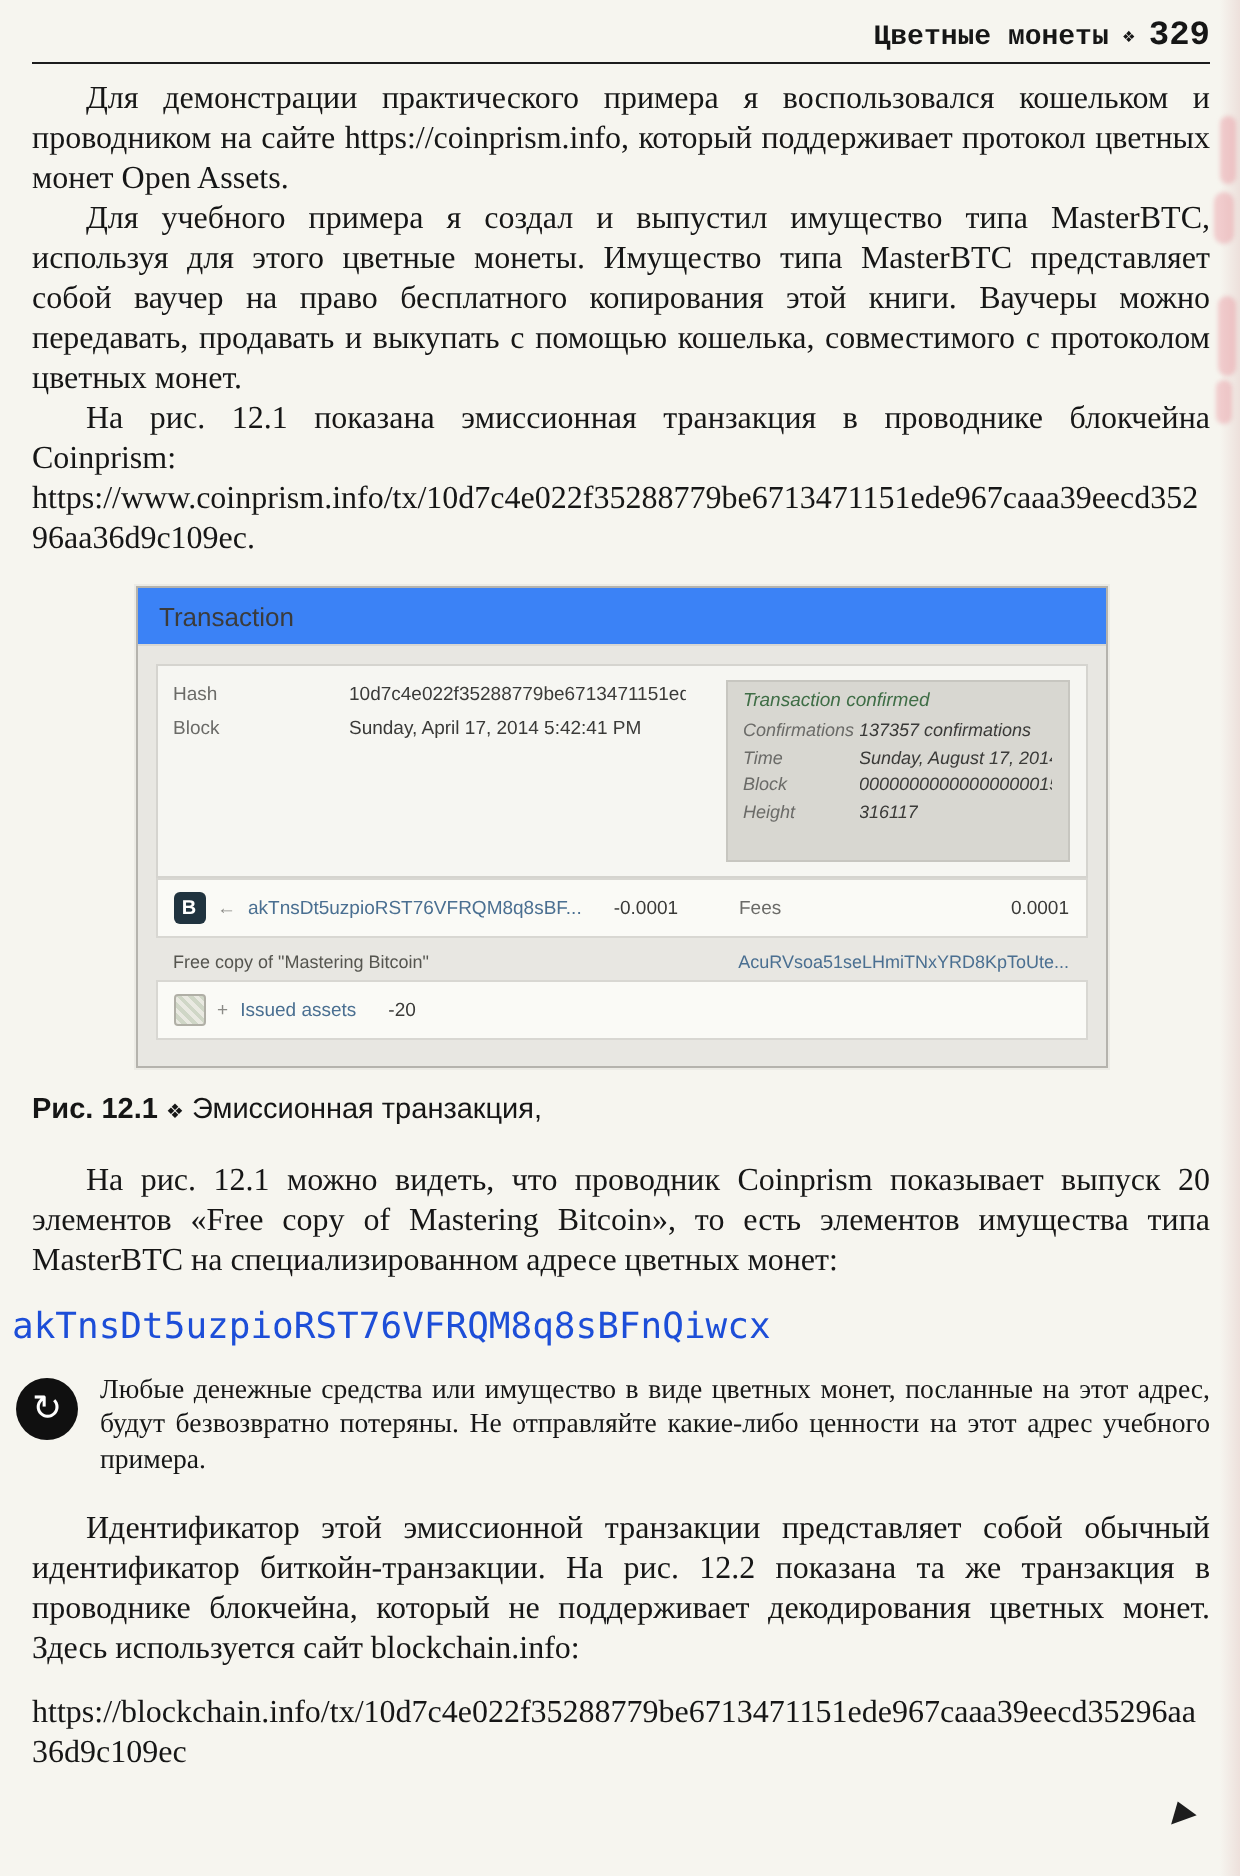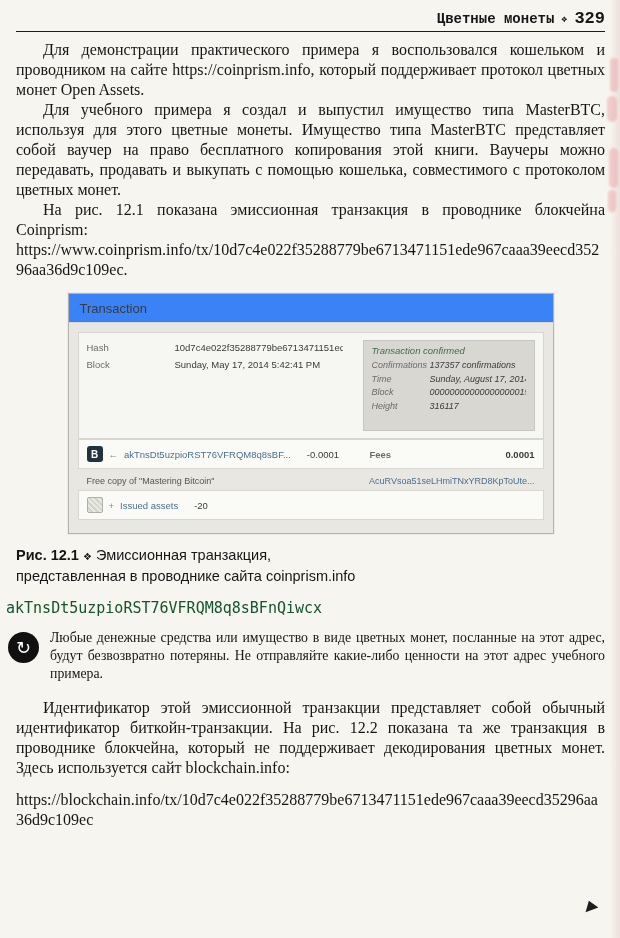--- a/index.html
+++ b/index.html
@@ -56,32 +56,32 @@
   .tx-row { background:#fafaf6; border:1px solid #d8d7d2; padding:6px 8px; display:flex;
     align-items:center; font-size:9.5px; gap:6px; margin-bottom:2px; }
   .btc-icon { width:16px; height:16px; border-radius:3px; background:#20333f; color:#fff;
     font-weight:bold; font-size:10px; display:flex; align-items:center; justify-content:center; flex-shrink:0; }
   .asset-icon { width:16px; height:16px; border:1px solid #b0afa6; border-radius:2px; flex-shrink:0;
     background: repeating-linear-gradient(45deg,#e9e9e1,#e9e9e1 2px,#cfd6c6 2px,#cfd6c6 4px); }
   .arrow { color:#8a8a86; }
   .addr { color:#4a6f91; white-space:nowrap; overflow:hidden; }
   .amt { color:#3a3a38; margin-left:10px; white-space:nowrap; }
   .amt2 { color:#3a3a38; white-space:nowrap; }
-  .row-right { margin-left:auto; display:flex; justify-content:space-between; align-items:center;font-weight:bold; }
+  .row-right { margin-left:auto; display:flex; justify-content:space-between; align-items:center; }
   .right-fees { width:165px; }
   .right-out { width:212px; min-width:0; }
   .fees-lbl { color:#6b6b68; }
   .asset-head-row { display:flex; justify-content:space-between; padding:5px 9px 4px;
     font-size:9px; color:#55554f; gap:10px; }
 
   .caption { text-align:left; font-family:"Liberation Sans", sans-serif; font-size:14.5px;
     line-height:18.5px; margin:12px 0 14px; }
   .cap-sep { font-size:10px; }
 
-  .codeline { font-family:"DejaVu Sans Mono", monospace; font-size:15px; margin:12px 0 12px -10px; color:#14532d; }
+  .codeline { font-family:"DejaVu Sans Mono", monospace; font-size:18px; margin:12px 0 12px -10px; color:#1d4ed8; }
 
   .note { display:flex; gap:11px; margin:2px 0 12px -8px; }
   .note-icon { width:31px; height:31px; border-radius:50%; background:#101010; color:#fff;
     display:flex; align-items:center; justify-content:center; font-size:18px; flex-shrink:0; margin-top:3px;
     font-family:"DejaVu Sans", sans-serif; }
   .note-text { font-size:13.8px; line-height:17.8px; text-align:justify; }
 
   .mt { margin-top:16px; }
   .codeurl { margin-top:12px; }
 
@@ -116,21 +116,21 @@
       <div class="tx-body">
 
         <div class="info-card">
           <div class="fields">
             <div class="frow">
               <span class="lbl">Hash</span>
               <span class="val">10d7c4e022f35288779be6713471151ede967c...</span>
             </div>
             <div class="frow">
               <span class="lbl">Block</span>
-              <span class="val">Sunday, May 17, 2014 5:42:41 PM</span>
+              <span class="val">Sunday, April 17, 2014 5:42:41 PM</span>
             </div>
           </div>
 
           <div class="confirm-box">
             <div class="confirm-title">Transaction confirmed</div>
             <div class="cb-row">
               <span class="lbl">Confirmations</span>
               <span class="val">137357 confirmations</span>
             </div>
             <div class="cb-row">
@@ -170,23 +170,23 @@
           <span class="arrow">+</span>
           <span class="addr">Issued assets</span>
           <span class="amt">-20</span>
         </div>
 
       </div>
     </div>
 
     <div class="caption">
       <div><b>Рис. 12.1</b> <span class="cap-sep">❖</span> <span>Эмиссионная транзакция,</span></div>
-      <div>представленная в проводнике сайта coinprism.info</div>
     </div>
 
+    <p class="body indent">На рис. 12.1 можно видеть, что проводник Coinprism показывает выпуск 20 элементов «Free copy of Mastering Bitcoin», то есть элементов имущества типа MasterBTC на специализированном адресе цветных монет:</p>
 
     <div class="codeline">akTnsDt5uzpioRST76VFRQM8q8sBFnQiwcx</div>
 
     <div class="note">
       <div class="note-icon">↻</div>
       <div class="note-text">Любые денежные средства или имущество в виде цветных монет, посланные на этот адрес, будут безвозвратно потеряны. Не отправляйте какие-либо ценности на этот адрес учебного примера.</div>
     </div>
 
     <p class="body indent mt">Идентификатор этой эмиссионной транзакции представляет собой обычный идентификатор биткойн-транзакции. На рис. 12.2 показана та же транзакция в проводнике блокчейна, который не поддерживает декодирования цветных монет. Здесь используется сайт blockchain.info:</p>
 

